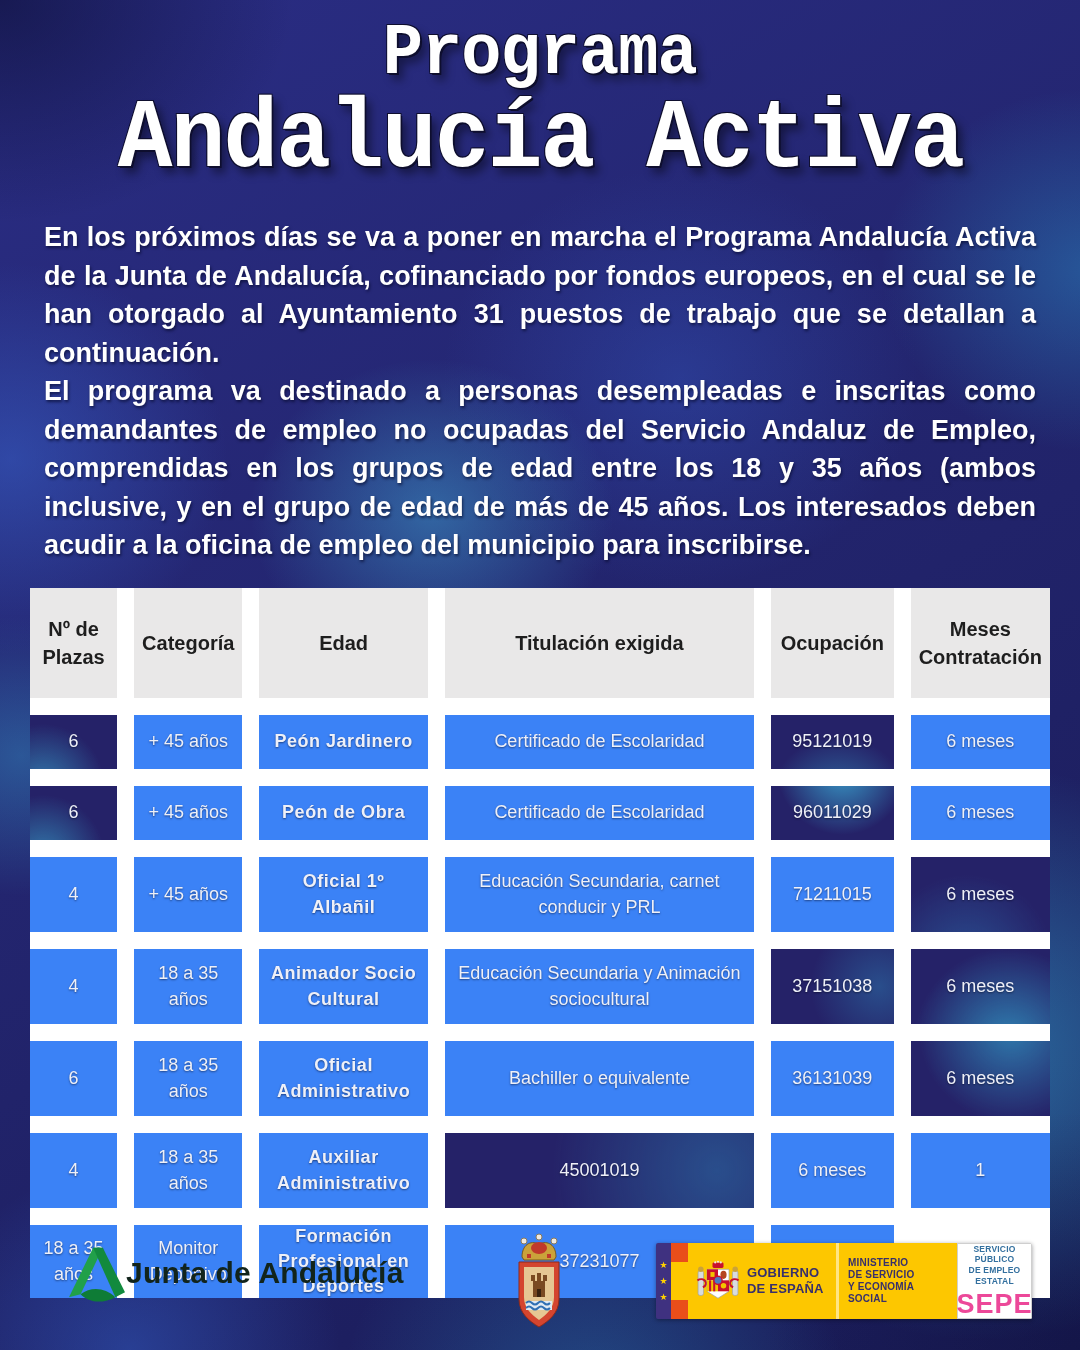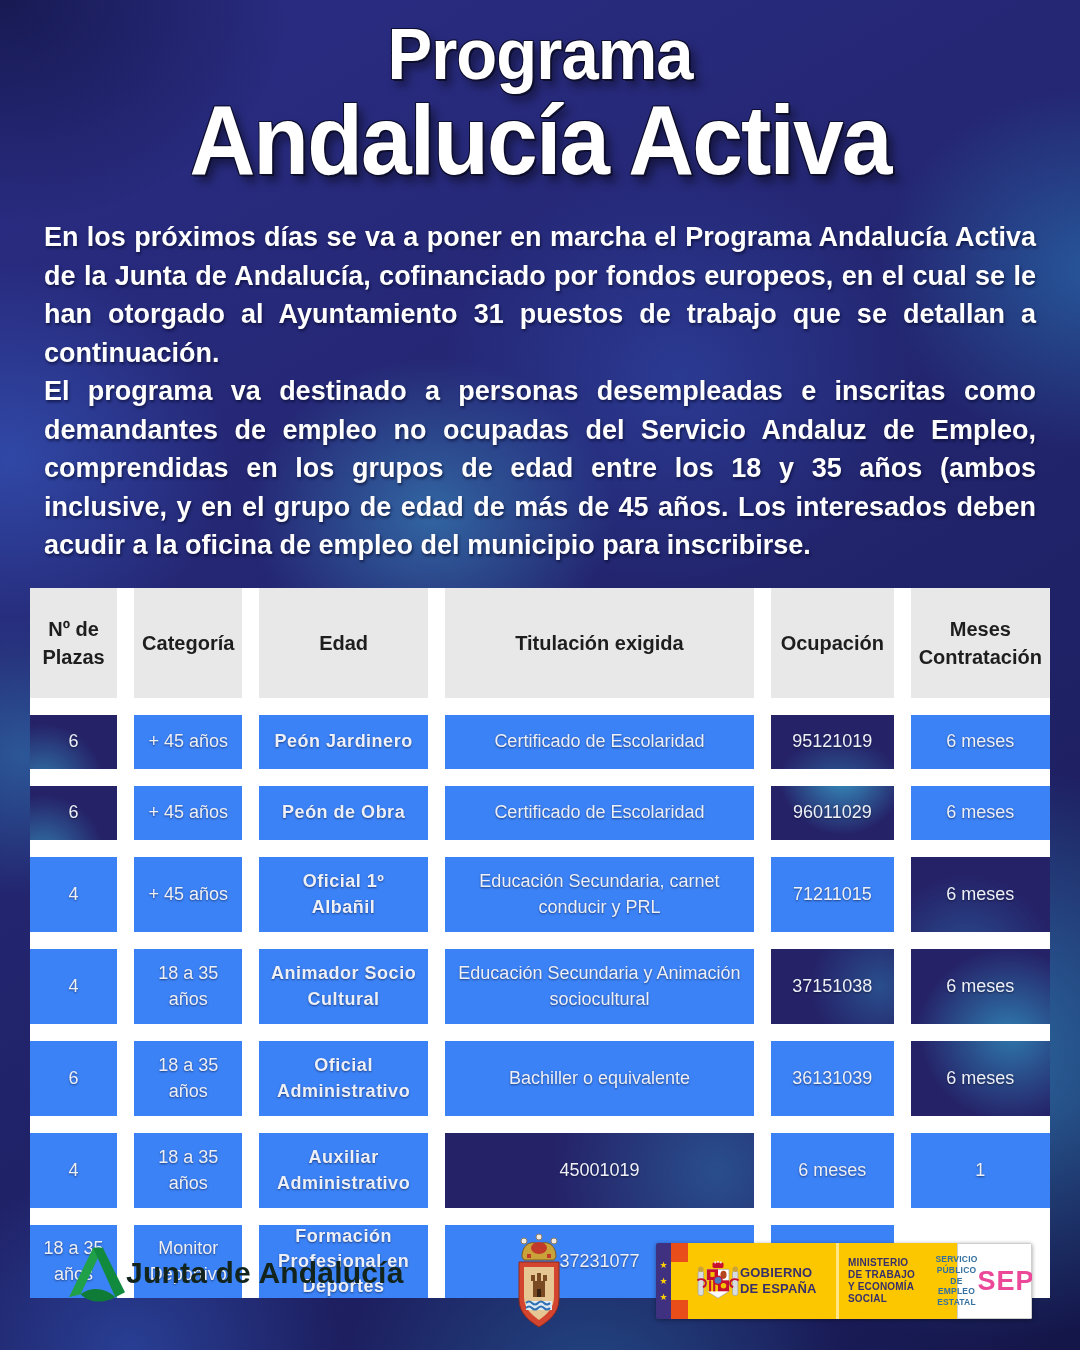--- a/index.html
+++ b/index.html
@@ -13,21 +13,21 @@
       radial-gradient(300px 260px at 101% 20%, rgba(45,160,215,.40), rgba(45,160,215,0) 70%),
       radial-gradient(440px 400px at 91% 78%, rgba(60,195,235,.46), rgba(60,195,235,0) 72%),
       radial-gradient(230px 200px at 2% 56%, rgba(60,190,230,.32), rgba(60,190,230,0) 70%),
       radial-gradient(310px 280px at 1% 34%, rgba(60,110,220,.45), rgba(60,110,220,0) 70%),
       radial-gradient(340px 300px at 63% 28%, rgba(55,95,205,.35), rgba(55,95,205,0) 70%),
       radial-gradient(300px 260px at 12% 100%, rgba(55,105,215,.42), rgba(55,105,215,0) 70%),
       radial-gradient(360px 300px at 55% 103%, rgba(50,170,220,.30), rgba(50,170,220,0) 70%),
       linear-gradient(150deg,#2a2d84 0%,#23256f 45%,#191b56 100%);
   }
   
-  .titles{position:absolute;top:18px;left:0;width:100%;text-align:center;color:#fff;}
+  .titles{position:absolute;top:18px;left:0;width:100%;text-align:center;color:#fff;font-family:Liberation Mono, monospace;}
   .t1,.t2{display:inline-block;font-weight:bold;letter-spacing:-1px;transform:scaleX(.93);transform-origin:center;
     text-shadow:2px 2px 0 #0e0e2e,-1px -1px 0 #0e0e2e,1px -1px 0 #0e0e2e,-1px 1px 0 #0e0e2e,6px 7px 10px rgba(0,0,0,.45);}
   .t1{font-size:72px;line-height:1.02;}
   .t2{font-size:98px;line-height:1.0;letter-spacing:-2px;}
   
   .copy{position:absolute;top:218px;left:44px;right:44px;color:#fff;font-weight:bold;
     font-size:27px;line-height:38.5px;text-align:justify;
     text-shadow:1px 2px 3px rgba(5,8,40,.65);}
   .copy p{margin:0;}
   
@@ -54,26 +54,26 @@
   .junta{position:absolute;left:68px;top:1244px;display:flex;align-items:center;}
   .junta-label{font-size:30px;font-weight:bold;color:#12241b;letter-spacing:.2px;}
   .crest{position:absolute;left:506px;top:1231px;}
   .gov{position:absolute;left:656px;top:1243px;width:376px;height:76px;display:flex;border-radius:2px;overflow:hidden;
        box-shadow:0 1px 4px rgba(0,0,10,.4);}
   .eu{width:15px;background:#3f3180;display:flex;flex-direction:column;align-items:center;justify-content:center;gap:7px;}
   .eu span{color:#ffd000;font-size:9px;line-height:9px;}
   .flagcol{width:17px;display:flex;flex-direction:column;}
   .flagcol .fr{height:19px;background:#e94e1a;}
   .flagcol .fy{flex:1;background:#fdc700;}
-  .gob{width:148px;background:#fdc700;display:flex;align-items:center;padding-left:8px;box-sizing:border-box;}
+  .gob{width:148px;background:#fdc700;display:flex;align-items:center;gap:7px;padding-left:8px;box-sizing:border-box;}
   .gov-txt{color:#38306b;font-weight:bold;font-size:13px;line-height:1.2;letter-spacing:.2px;}
   .sep{width:3px;background:#ffe584;}
   .min{width:118px;background:#fdc700;display:flex;align-items:center;padding:0 4px 0 9px;box-sizing:border-box;}
   .min .gov-txt{font-size:10px;}
-  .sepe{width:75px;background:#fff;border:1px solid #cfcfcf;box-sizing:border-box;display:flex;flex-direction:row;
+  .sepe{width:75px;background:#fff;border:1px solid #cfcfcf;box-sizing:border-box;display:flex;flex-direction:column;
         align-items:center;justify-content:center;padding:4px 2px;}
   .sepe-small{color:#33709f;font-weight:bold;font-size:8.5px;line-height:1.25;text-align:center;letter-spacing:.2px;}
   .sepe-line{width:54px;height:2px;background:#33709f;margin:3px 0 2px;}
   .sepe-big{color:#ec4899;font-weight:bold;font-size:27px;letter-spacing:1px;line-height:1;}
 </style>
 </head>
 <body>
 
 <div class="page">
 
@@ -209,21 +209,21 @@
       </svg>
       <div class="gov-txt">
         <div>GOBIERNO</div>
         <div>DE ESPAÑA</div>
       </div>
     </div>
     <div class="sep"></div>
     <div class="min">
       <div class="gov-txt">
         <div>MINISTERIO</div>
-        <div>DE TRABAJO</div>
+        <div>DE SERVICIO</div>
         <div>Y ECONOMÍA SOCIAL</div>
       </div>
     </div>
     <div class="sepe">
       <div class="sepe-small">
         <div>SERVICIO PÚBLICO</div>
         <div>DE EMPLEO ESTATAL</div>
       </div>
       <div class="sepe-line"></div>
       <div class="sepe-big">SEPE</div>

